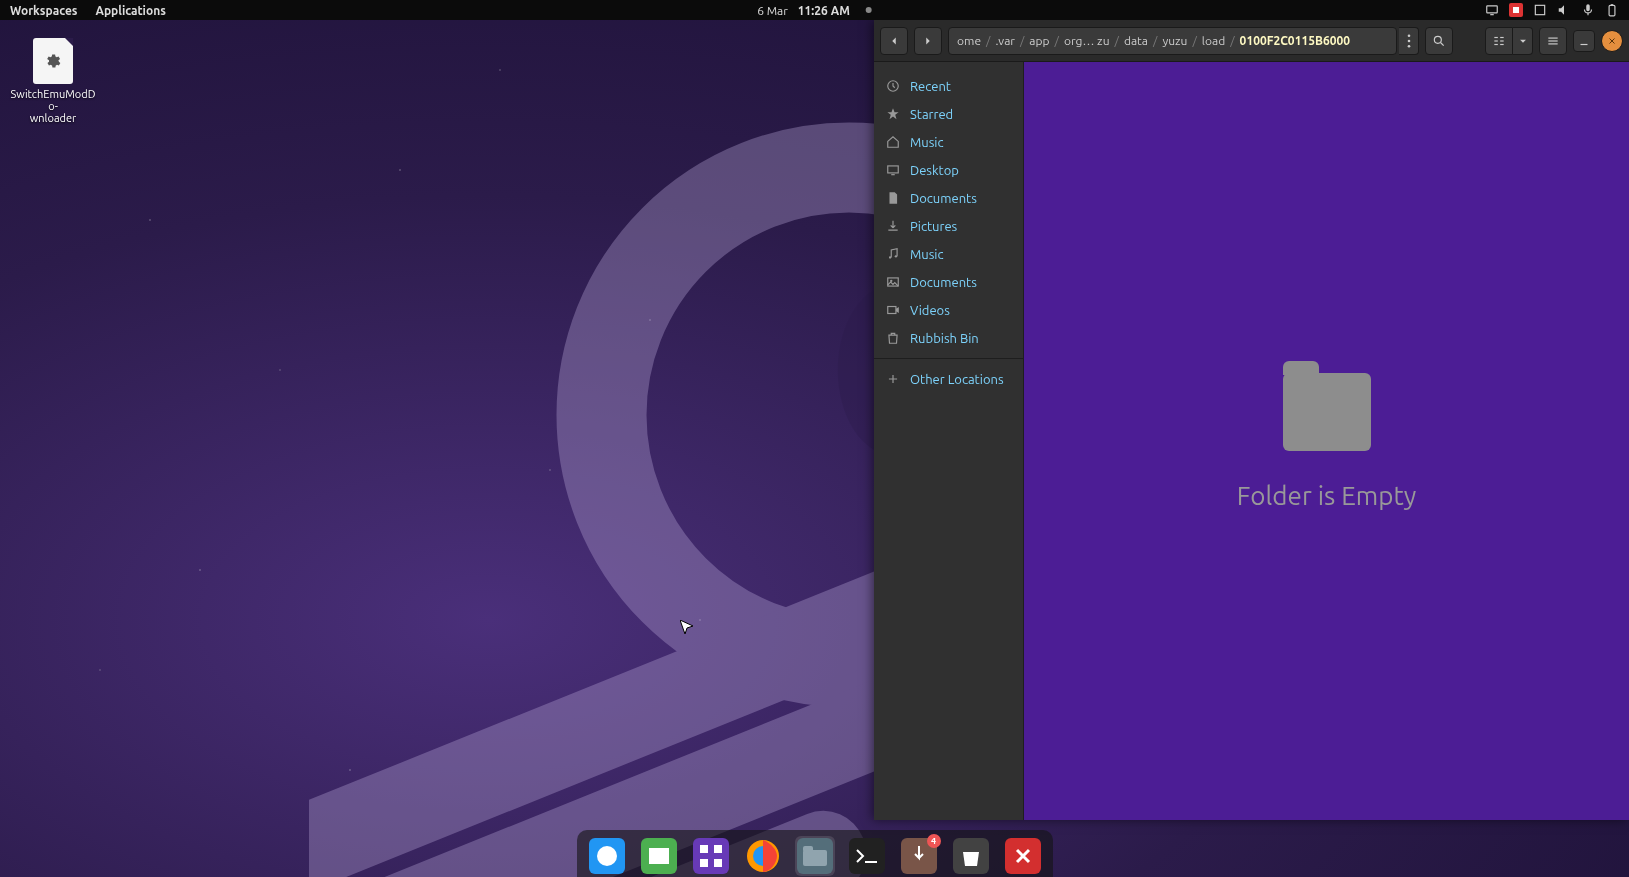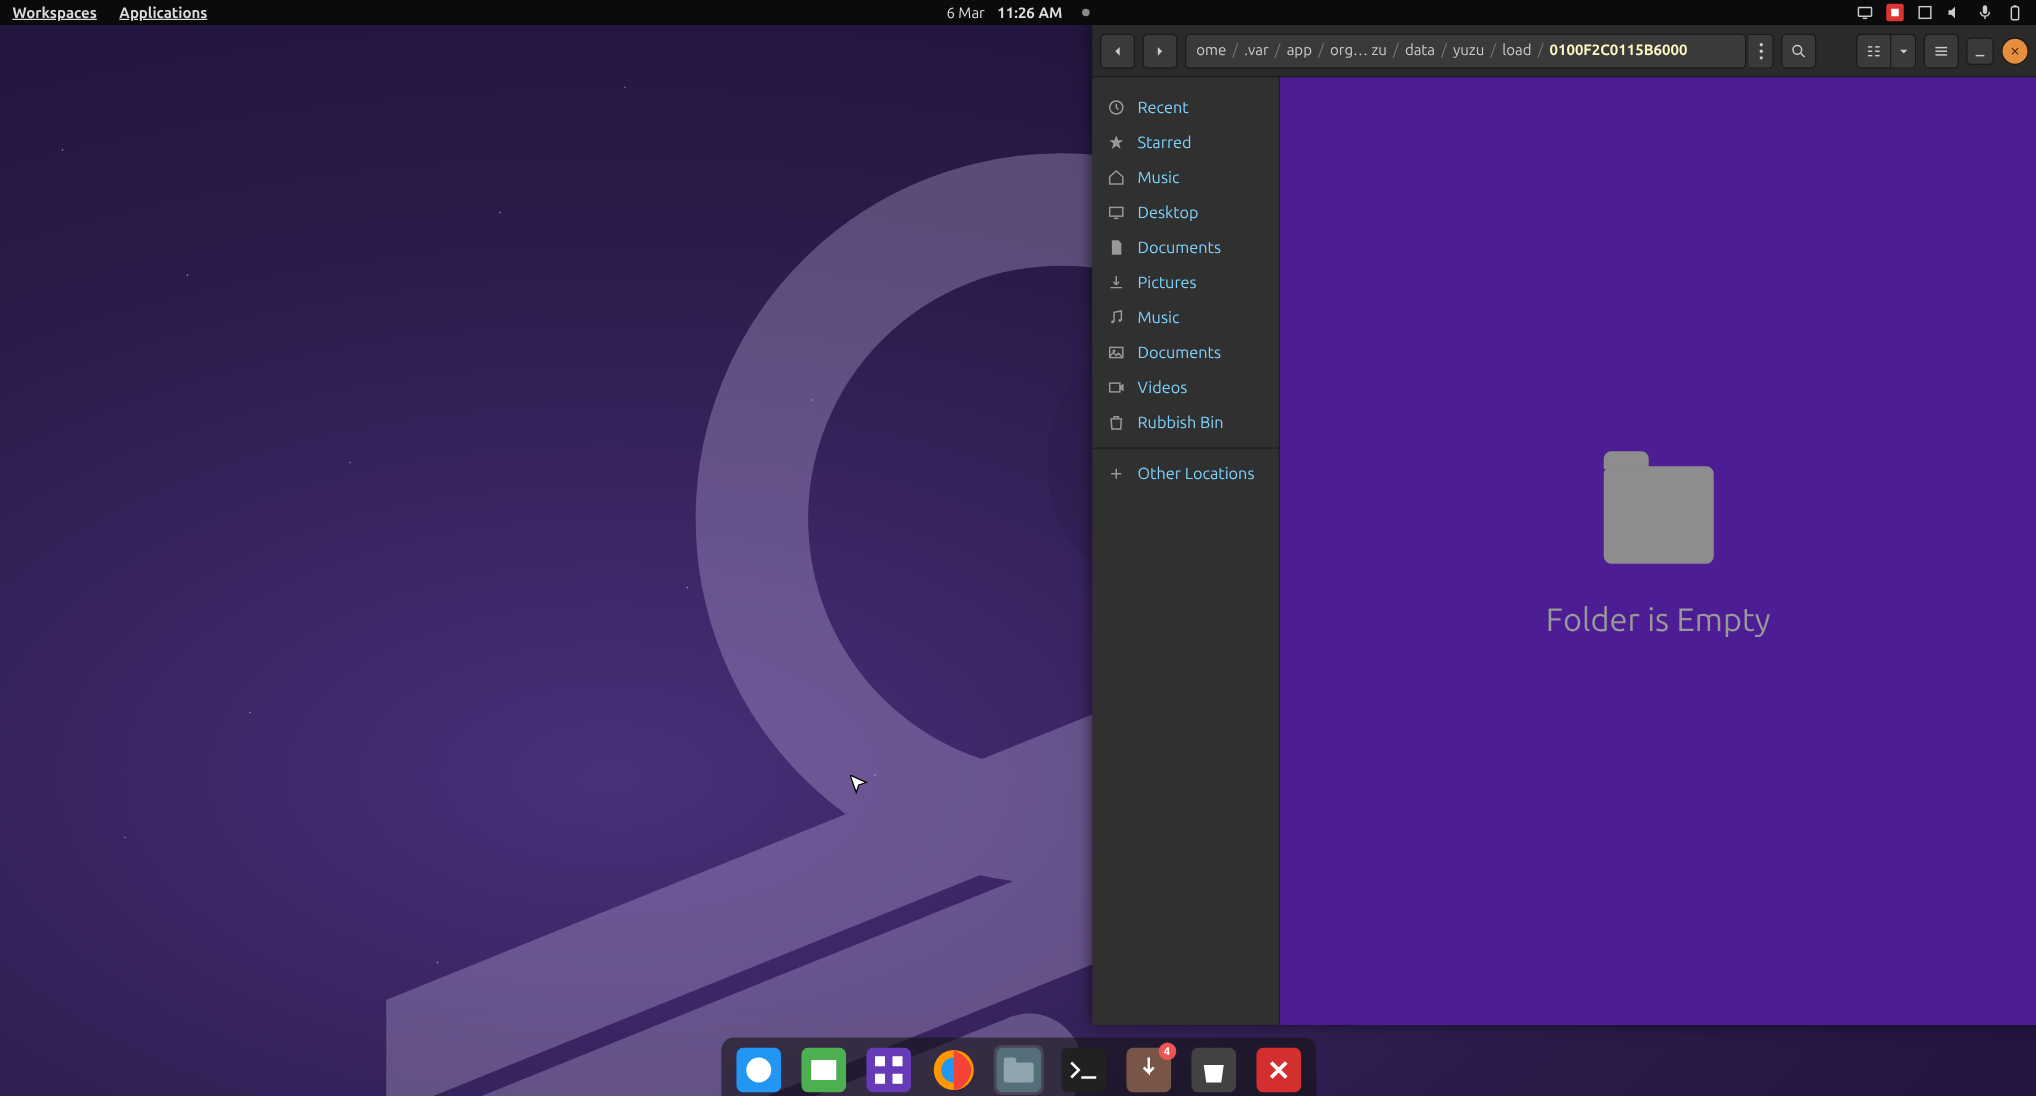--- a/index.html
+++ b/index.html
@@ -1,20 +1,20 @@
 <!DOCTYPE html>
 <html><head>
 <meta charset="utf-8">
 <style>
 *{margin:0;padding:0;box-sizing:border-box;font-family:Ubuntu,Cantarell,-apple-system,sans-serif;}
 html,body{width:1629px;height:877px;overflow:hidden;background:#2b1b4a;}
 
 
 .top-panel{position:absolute;top:0;left:0;right:0;height:20px;background:#0b0b0b;color:#ddd;display:flex;align-items:center;font-size:12px;z-index:100;}
-.panel-left{display:flex;gap:18px;padding-left:10px;text-decoration:underline;}
+.panel-left{display:flex;gap:18px;padding-left:10px;}
 .panel-left span{cursor:pointer;font-weight:600;}
 .panel-center{position:absolute;left:50%;transform:translateX(-50%);display:flex;gap:10px;align-items:center;}
 .panel-center .dot{width:6px;height:6px;border-radius:50%;background:#888;display:inline-block;margin-left:6px;}
 .panel-right{margin-left:auto;display:flex;gap:10px;padding-right:10px;align-items:center;}
 .tray-icon{width:14px;height:14px;display:inline-flex;align-items:center;justify-content:center;color:#ccc;}
 .tray-icon svg{width:14px;height:14px;fill:#ccc;}
 .tray-icon.red{background:#d33;border-radius:2px;padding:1px;}
 
 
 .desktop{position:absolute;top:20px;left:0;right:0;bottom:0;background:radial-gradient(ellipse at 30% 70%,#4a2f7a 0%,#2b1b4a 50%,#1a0f33 100%);overflow:hidden;}
@@ -134,20 +134,29 @@
         <g fill="#b9a8d8">
           <circle cx="240" cy="140" r="110" fill="none" stroke="#b9a8d8" stroke-width="40"></circle>
           <ellipse cx="260" cy="120" rx="25" ry="38" fill="#2b1b4a"></ellipse>
           <rect x="-60" y="260" width="380" height="38" rx="19" transform="rotate(-22 130 279)"></rect>
           <rect x="-90" y="320" width="380" height="38" rx="19" transform="rotate(-22 100 339)"></rect>
           <rect x="-120" y="380" width="380" height="38" rx="19" transform="rotate(-22 70 399)"></rect>
         </g>
       </svg>
   </div>
 
+  <div class="desktop-icon">
+    <div class="file-ico">
+      <svg viewBox="0 0 24 24">
+          <path d="M12 8a4 4 0 100 8 4 4 0 000-8zm7.4 4a7.4 7.4 0 00-.1-1l2.1-1.6-2-3.4-2.5 1a7.5 7.5 0 00-1.7-1l-.4-2.6h-4l-.4 2.6a7.5 7.5 0 00-1.7 1l-2.5-1-2 3.4L6.7 11a7.4 7.4 0 000 2l-2.1 1.6 2 3.4 2.5-1a7.5 7.5 0 001.7 1l.4 2.6h4l.4-2.6a7.5 7.5 0 001.7-1l2.5 1 2-3.4-2.1-1.6c.1-.3.1-.7.1-1z"></path>
+        </svg>
+    </div>
+    <div class="label" style="white-space:pre-line;">SwitchEmuModDo-
+wnloader</div>
+  </div>
 
   <div class="cursor">
     <svg viewBox="0 0 16 16">
         <path d="M0 0l5 14 2-6 6-2z" fill="#fff" stroke="#000" stroke-width="1"></path>
       </svg>
   </div>
 </div>
 
 <div class="filemgr">
   <div class="fm-titlebar">

